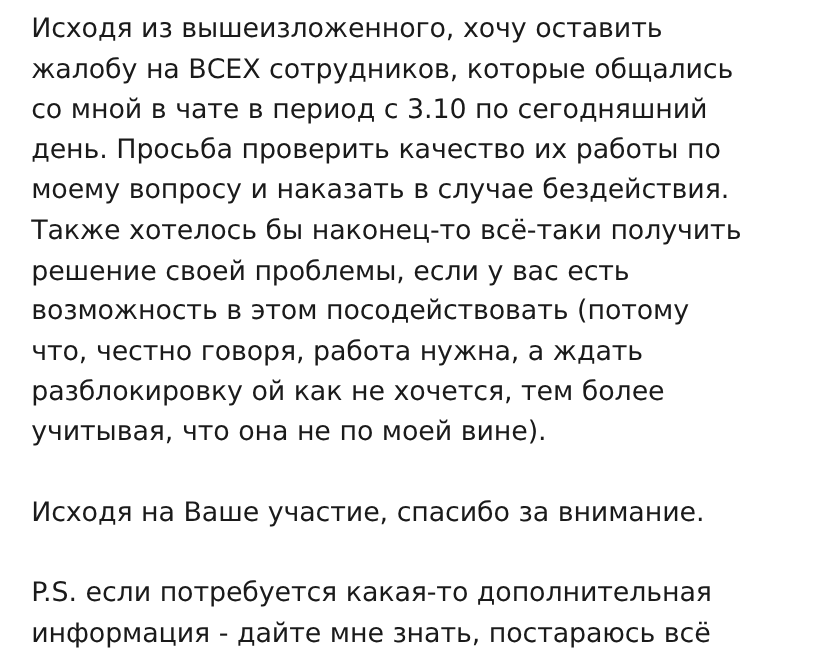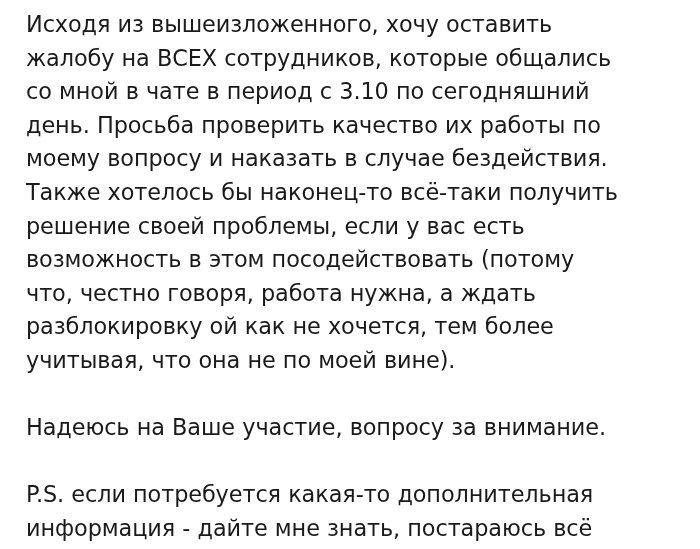--- a/index.html
+++ b/index.html
@@ -42,18 +42,18 @@
 со мной в чате в период с 3.10 по сегодняшний
 день. Просьба проверить качество их работы по
 моему вопросу и наказать в случае бездействия.
 Также хотелось бы наконец-то всё-таки получить
 решение своей проблемы, если у вас есть
 возможность в этом посодействовать (потому
 что, честно говоря, работа нужна, а ждать
 разблокировку ой как не хочется, тем более
 учитывая, что она не по моей вине).</p>
   <div class="gap"></div>
-  <p class="para">Надеюсь на Ваше участие, вопросу за внимание.</p>
+  <p class="para">Исходя на Ваше участие, спасибо за внимание.</p>
   <div class="gap"></div>
   <p class="para">P.S. если потребуется какая-то дополнительная
 информация - дайте мне знать, постараюсь всё
 отправить.</p>
 </div>
 
 </body></html>

